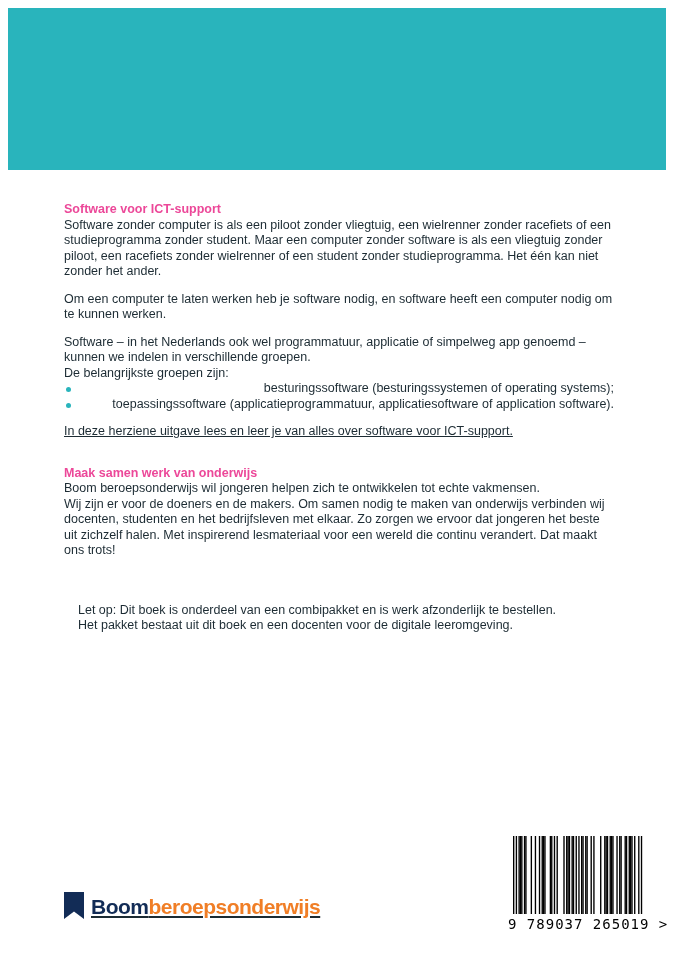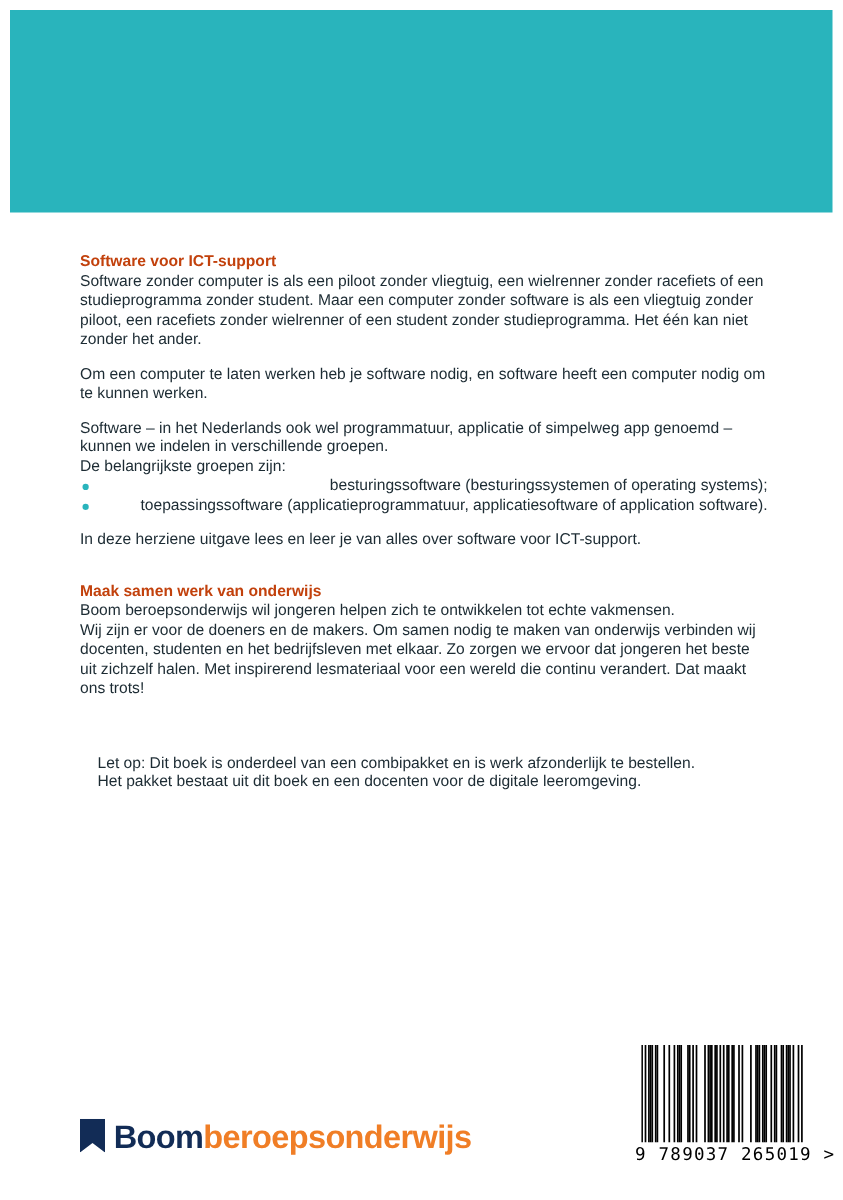--- a/index.html
+++ b/index.html
@@ -23,25 +23,25 @@
     left:64px;top:202px;
     width:550px;
     font-size:12.5px;
     line-height:15.5px;
   }
   .content h2{
     font-size:12.5px;
     line-height:15.5px;
     margin:0;
     font-weight:700;
-    color:#c2410c;
+    color:#ec4899;
   }
   .content p{margin:0;}
   .content p.gap{margin-bottom:12px;}
-  .content .sec-gap{margin-bottom:26px;}
+  .content .sec-gap{margin-bottom:26px;text-decoration:underline;}
   ul.bullets{
     list-style:none;
     margin:0 0 12px 0;
     padding:0;
     text-align:right;
   }
   ul.bullets li{
     position:relative;
     padding-left:14px;
   }
@@ -63,24 +63,25 @@
     align-items:center;
   }
   .flag-icon{
     width:20px;height:27px;
     background:#122c56;
     clip-path:polygon(0 0, 100% 0, 100% 100%, 50% 72%, 0 100%);
     margin-right:7px;
     margin-top:-2px;
   }
   .logo-text{
-    font-size:26px;
+    font-size:21px;
     font-weight:700;
     letter-spacing:-0.5px;
     white-space:nowrap;
+    text-decoration:underline;
   }
   .logo-text .boom{color:#122c56;}
   .logo-text .rest{color:#f07e26;}
   .barcode{
     position:absolute;
     left:508px;top:836px;
     width:140px;
     text-align:center;
   }
   .barcode-bars svg{display:block;margin:0 auto;}

